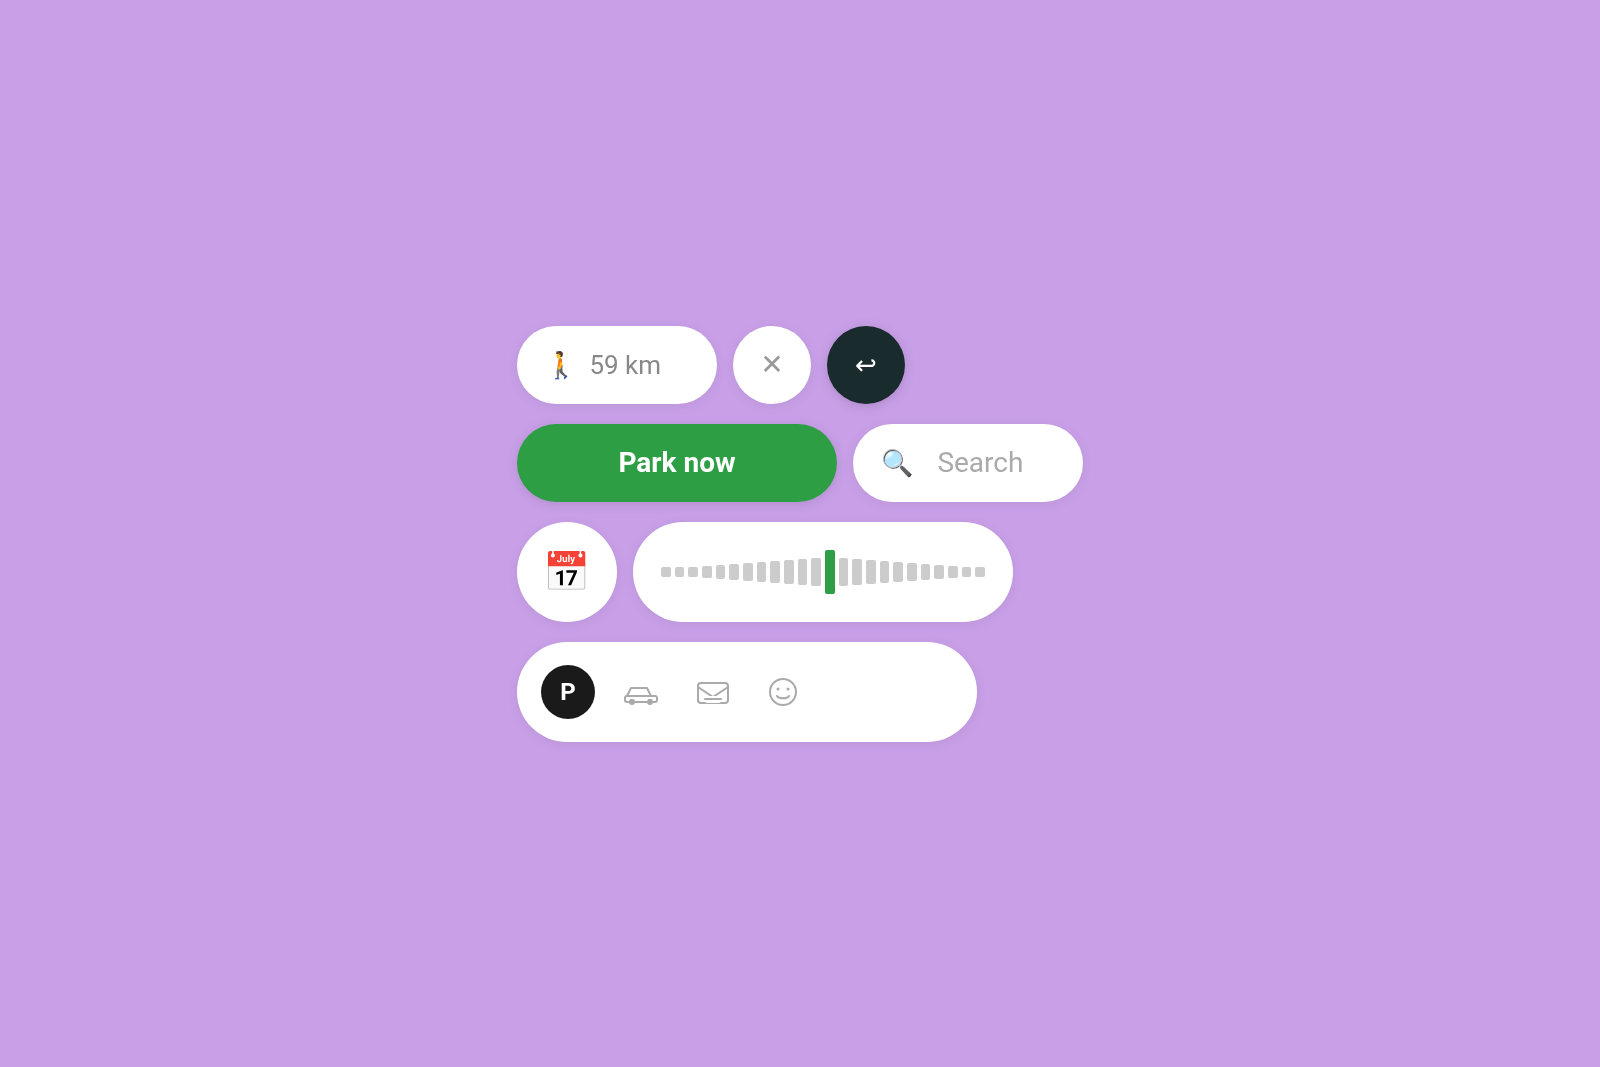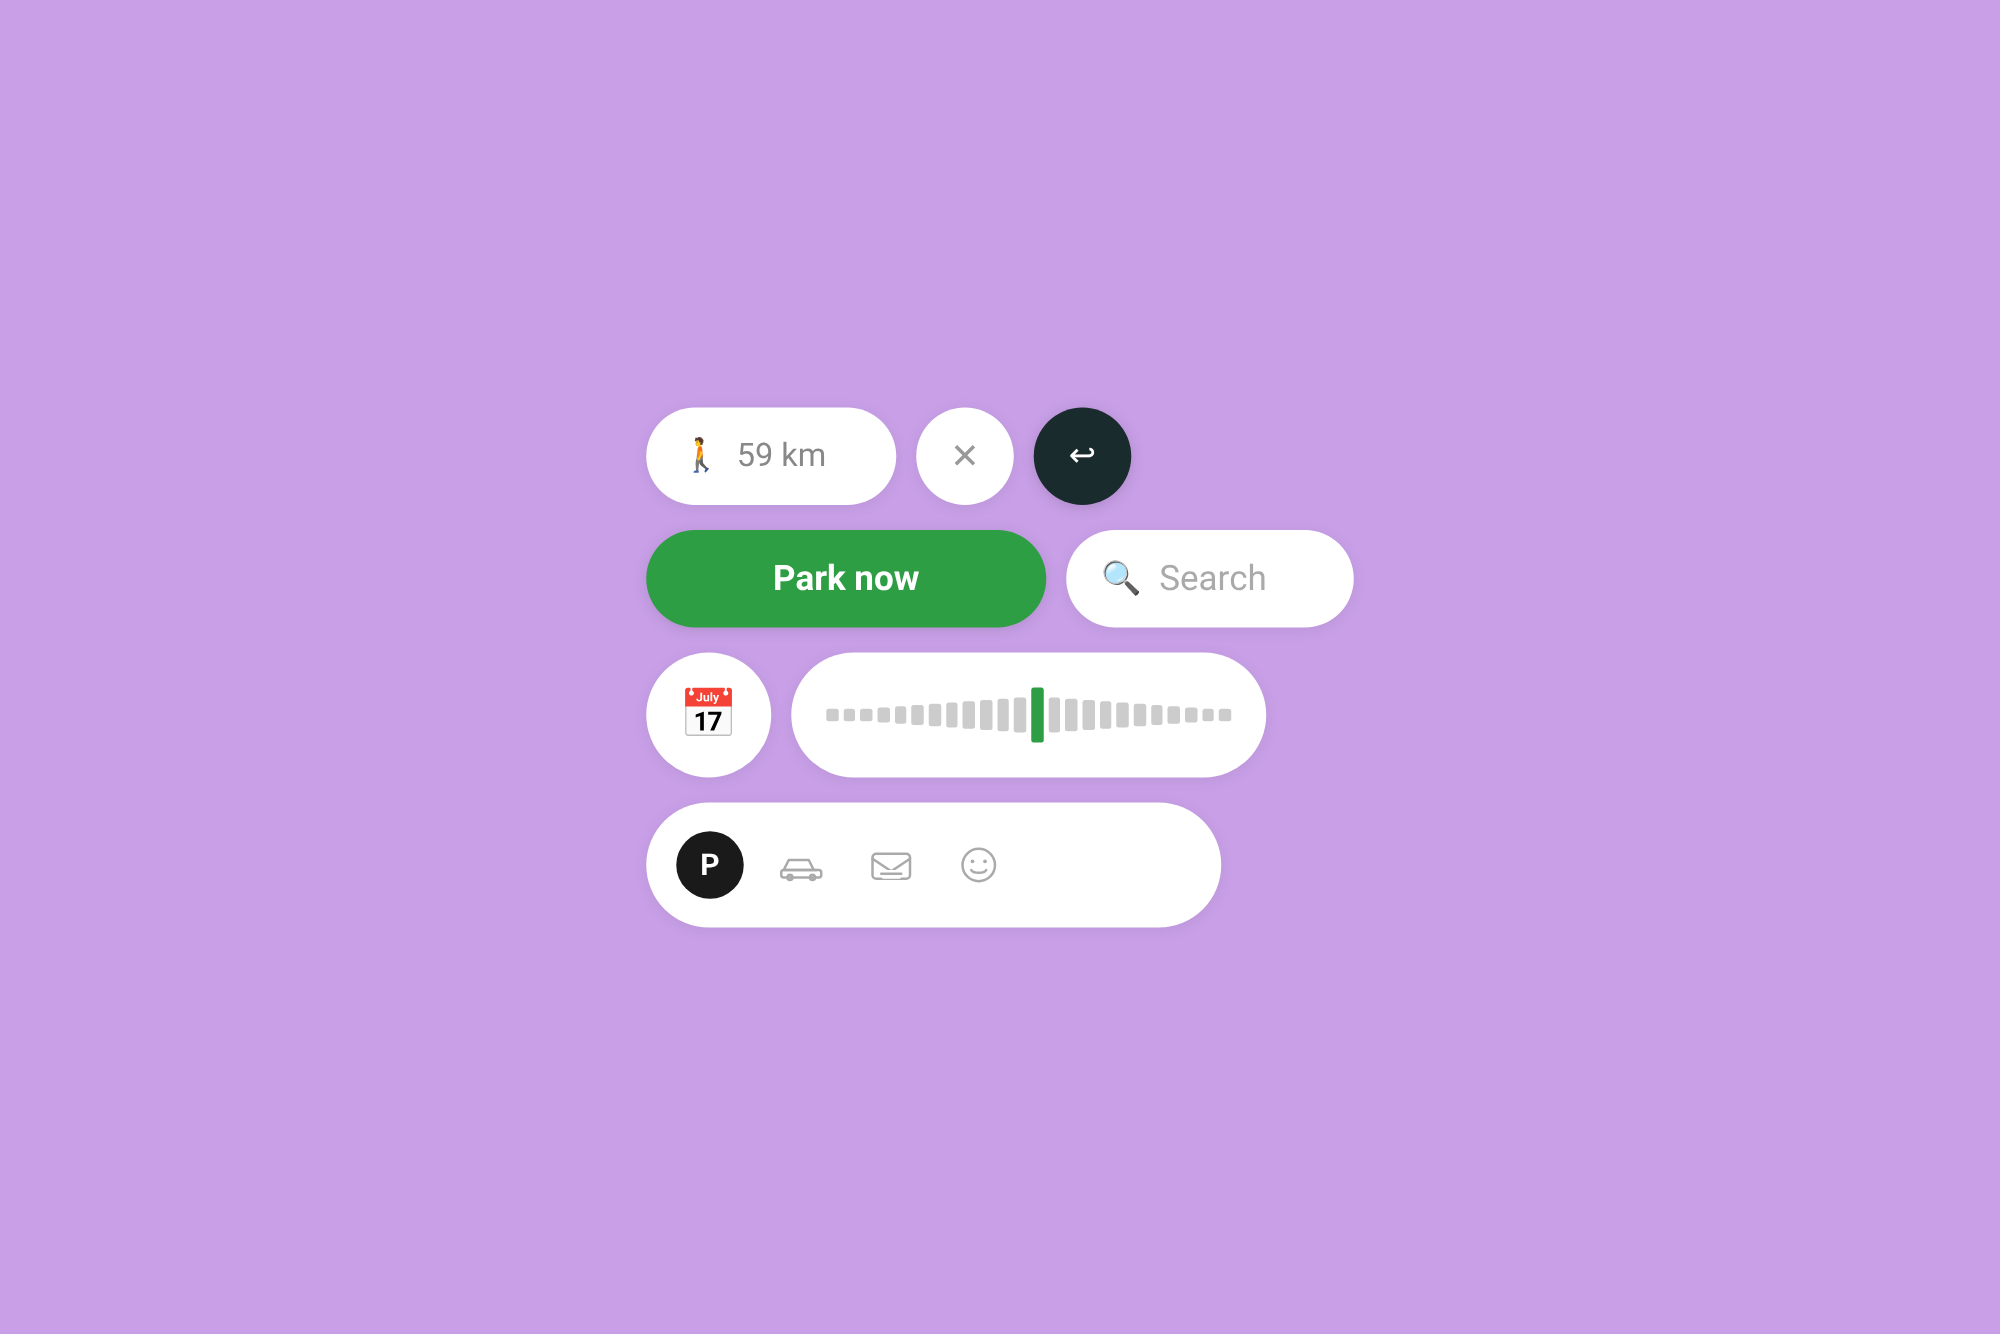--- a/index.html
+++ b/index.html
@@ -125,20 +125,21 @@
 
     .search-icon-circle {
       color: #aaa;
       font-size: 26px;
     }
 
     .search-label {
       font-size: 28px;
       color: #aaa;
       font-weight: 400;
+      margin-left: 10px;
     }
 
     
     .row-3 {
       display: flex;
       align-items: center;
       gap: 16px;
     }
 
     .pill-calendar {

